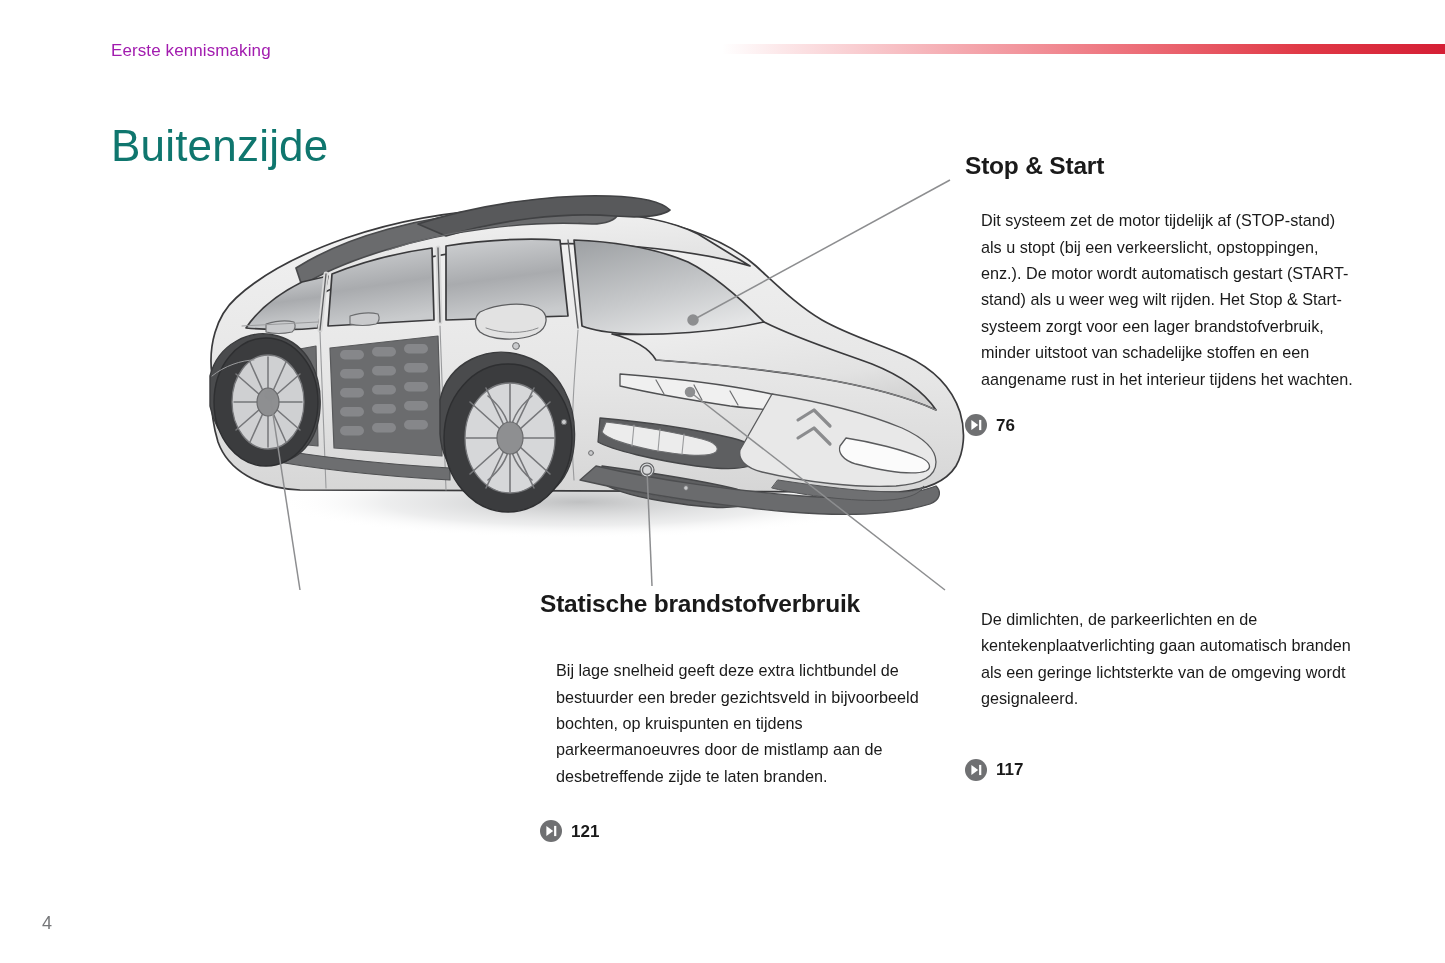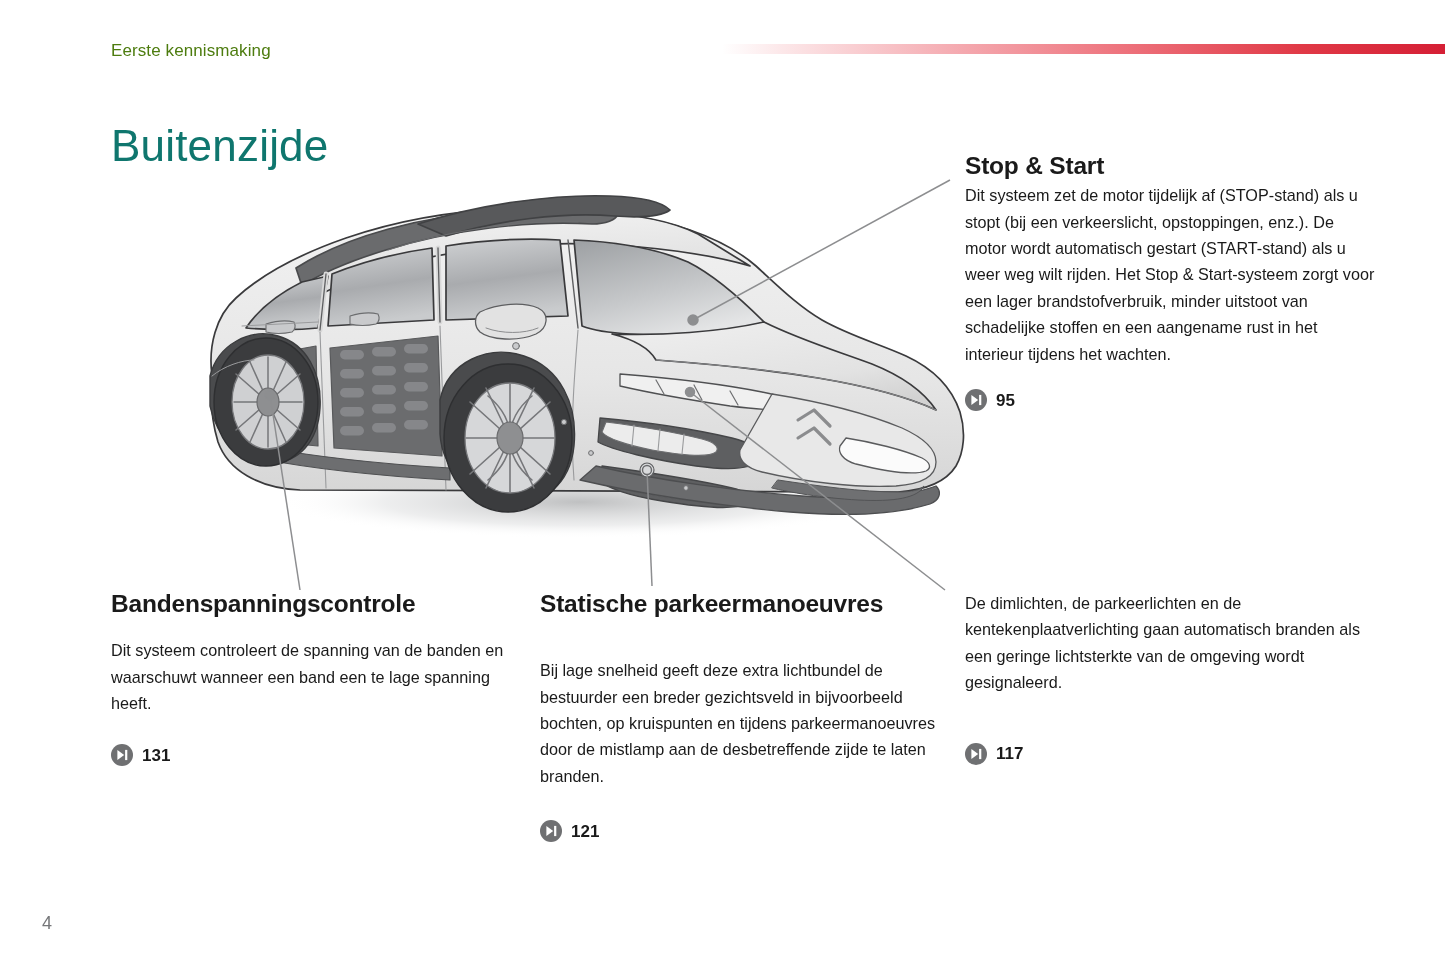--- a/index.html
+++ b/index.html
@@ -24,21 +24,21 @@
     height: 963px;
     background: #ffffff;
   }
 
   
   .section-label {
     position: absolute;
     left: 111px;
     top: 41px;
     font-size: 17px;
-    color: #4d7c0f;
+    color: #a21caf;
     letter-spacing: 0.1px;
     white-space: nowrap;
     text-align: center;
   }
 
   .header-rule {
     position: absolute;
     left: 722px;
     top: 44px;
     width: 723px;
@@ -69,21 +69,21 @@
   }
   .block h2 {
     margin: 0;
     font-size: 24.5px;
     font-weight: bold;
     color: #1a1a1a;
     letter-spacing: -0.2px;
     line-height: 1.15;
   }
   .block p {
-    margin: 0;
+    margin: 16px;
     font-size: 16.2px;
     line-height: 26.4px;
     color: #1a1a1a;
   }
 
   .ref {
     display: flex;
     align-items: center;
     gap: 9px;
   }
@@ -95,21 +95,21 @@
   }
   .ref .ref-page {
     font-size: 17px;
     font-weight: bold;
     color: #1a1a1a;
     line-height: 1;
   }
 
   
   #block-stopstart { left: 965px; top: 152px; width: 410px; }
-  #block-stopstart h2 { margin-bottom: 2px; }
+  #block-stopstart h2 { margin-bottom: 27px; }
   #block-stopstart .ref { margin-top: 22px; }
 
   
   #block-tyre { left: 111px; top: 590px; width: 400px; }
   #block-tyre h2 { margin-bottom: 19px; }
   #block-tyre .ref { margin-top: 28px; }
 
   
   #block-cornering { left: 540px; top: 590px; width: 400px; }
   #block-cornering h2 { margin-bottom: 39px; }
@@ -391,39 +391,27 @@
 
   <section class="block" id="block-stopstart">
     <h2>Stop &amp; Start</h2>
     <p>Dit systeem zet de motor tijdelijk af (STOP-stand) als u stopt (bij een verkeerslicht, opstoppingen, enz.). De motor wordt automatisch gestart (START-stand) als u weer weg wilt rijden. Het Stop &amp; Start-systeem zorgt voor een lager brandstofverbruik, minder uitstoot van schadelijke stoffen en een aangename rust in het interieur tijdens het wachten.</p>
     <div class="ref">
       <svg class="ref-icon" viewBox="0 0 22 22">
         <circle cx="11" cy="11" r="11" fill="#6f7072"></circle>
         <path d="M6.4 5.9 L13.2 11 L6.4 16.1 Z" fill="#ffffff"></path>
         <rect x="14.1" y="5.9" width="2.2" height="10.2" fill="#ffffff"></rect>
       </svg>
-      <span class="ref-page">95</span>
+      <span class="ref-page">76</span>
     </div>
   </section>
 
-  <section class="block" id="block-tyre">
-    <h2>Bandenspanningscontrole</h2>
-    <p>Dit systeem controleert de spanning van de banden en waarschuwt wanneer een band een te lage spanning heeft.</p>
-    <div class="ref">
-      <svg class="ref-icon" viewBox="0 0 22 22">
-        <circle cx="11" cy="11" r="11" fill="#6f7072"></circle>
-        <path d="M6.4 5.9 L13.2 11 L6.4 16.1 Z" fill="#ffffff"></path>
-        <rect x="14.1" y="5.9" width="2.2" height="10.2" fill="#ffffff"></rect>
-      </svg>
-      <span class="ref-page">131</span>
-    </div>
-  </section>
 
   <section class="block" id="block-cornering">
-    <h2>Statische parkeermanoeuvres</h2>
+    <h2>Statische brandstofverbruik</h2>
     <p>Bij lage snelheid geeft deze extra lichtbundel de bestuurder een breder gezichtsveld in bijvoorbeeld bochten, op kruispunten en tijdens parkeermanoeuvres door de mistlamp aan de desbetreffende zijde te laten branden.</p>
     <div class="ref">
       <svg class="ref-icon" viewBox="0 0 22 22">
         <circle cx="11" cy="11" r="11" fill="#6f7072"></circle>
         <path d="M6.4 5.9 L13.2 11 L6.4 16.1 Z" fill="#ffffff"></path>
         <rect x="14.1" y="5.9" width="2.2" height="10.2" fill="#ffffff"></rect>
       </svg>
       <span class="ref-page">121</span>
     </div>
   </section>

